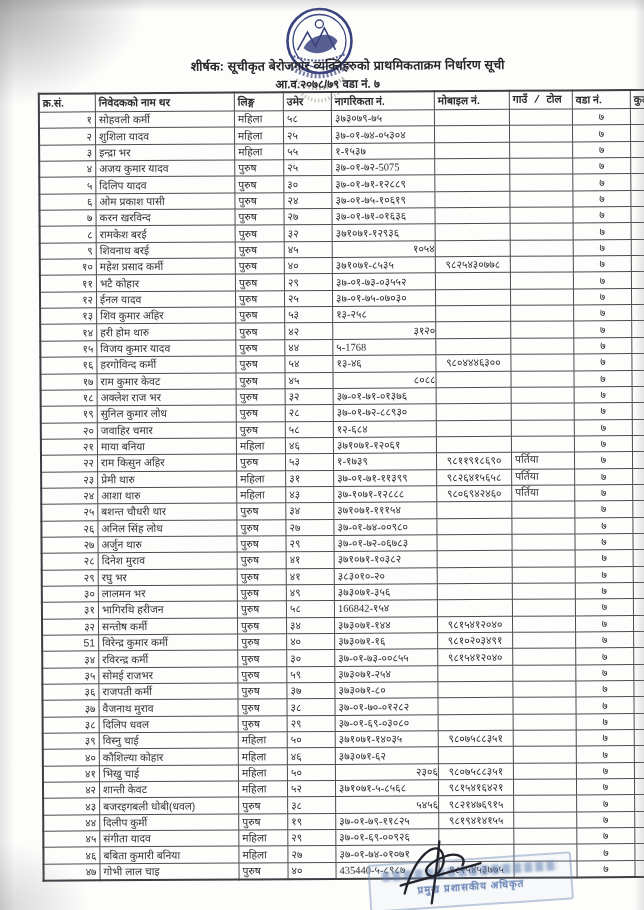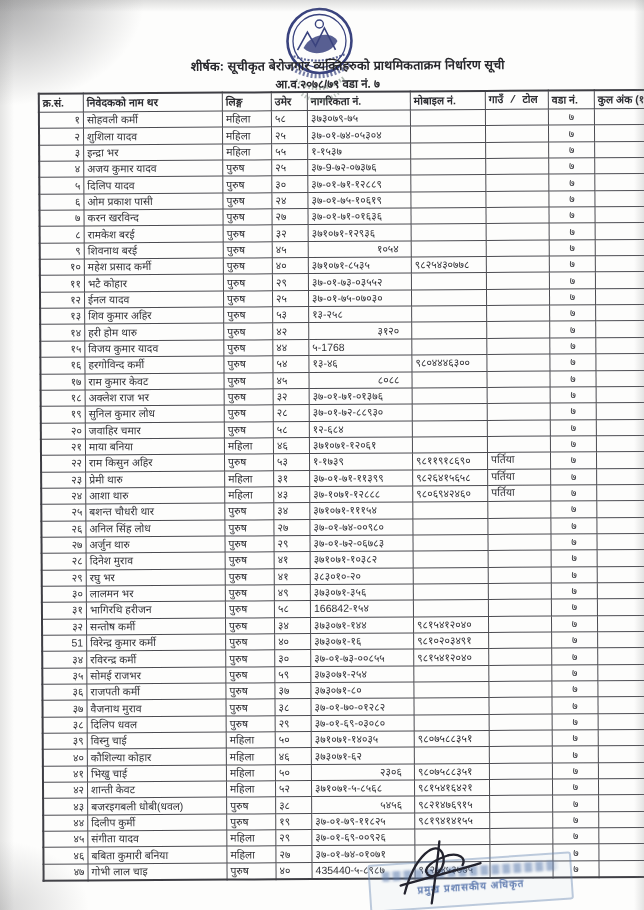--- a/index.html
+++ b/index.html
@@ -38,27 +38,27 @@
     border-collapse:collapse; table-layout:fixed; font-size:10.5px; color:#333338;
     border:2px solid #3e3e44; }
   .tbl th, .tbl td { border:1px solid #4c4c52; padding:0 3px; overflow:hidden;
     white-space:nowrap; line-height:1.05; }
   .tbl thead th { height:17px; font-weight:600; text-align:left; font-size:10.6px; color:#2b2b30; }
   .tbl tbody td { height:15.35px; }
   .c0 { width:38px;  text-align:right; }
   .c1 { width:132px; text-align:left; }
   .c2 { width:42px;  text-align:left; }
   .c3 { width:30px;  text-align:left; }
-  .c4 { width:96px;  text-align:left; }
-  .c5 { width:68px;  text-align:left; }
+  .c4 { width:96px;  text-align:left;font-family:Liberation Serif, serif; }
+  .c5 { width:68px;  text-align:center; }
   .c6 { width:56px;  text-align:left;font-family:Liberation Mono, monospace; }
   .c7 { width:40px;  text-align:center; }
   .c8 { width:90px;  text-align:right; padding-right:6px; }
-  td.ralign { text-align:right; padding-right:12px; }
-  thead .c0, thead .c3, thead .c7, thead .c8 { text-align:left; padding-right:2px; }
+  td.ralign { text-align:right; padding-right:0; }
+  thead .c0, thead .c3, thead .c7, thead .c8 { text-align:left; padding-right:14px; }
 
   .signature { position:absolute; left:390px; top:836px; width:92px; height:72px; z-index:6;
     pointer-events:none; }
 
   .stamp { position:absolute; left:366px; top:859px; width:200px; height:44px; z-index:5;
     transform:rotate(-3.5deg); border:2px solid rgba(100,130,175,0.40); border-radius:3px;
     background:rgba(160,185,215,0.08); pointer-events:none; }
   .stamp-line1 { height:10px; margin:6px 12px 3px 12px; border-radius:2px;
     background:repeating-linear-gradient(90deg, rgba(96,126,176,0.55) 0 7px, rgba(96,126,176,0.15) 7px 11px);
     filter:blur(1.1px); }
@@ -142,21 +142,21 @@
             <td class="c5"></td>
             <td class="c6"></td>
             <td class="c7">७</td>
             <td class="c8">७८.३७</td>
           </tr>
           <tr>
             <td class="c0">४</td>
             <td class="c1">अजय कुमार यादव</td>
             <td class="c2">पुरुष</td>
             <td class="c3">२५</td>
-            <td class="c4">३७-9-७२-०७३७६</td>
+            <td class="c4">३७-०१-७२-5075</td>
             <td class="c5"></td>
             <td class="c6"></td>
             <td class="c7">७</td>
             <td class="c8">७५</td>
           </tr>
           <tr>
             <td class="c0">५</td>
             <td class="c1">दिलिप यादव</td>
             <td class="c2">पुरुष</td>
             <td class="c3">३०</td>

